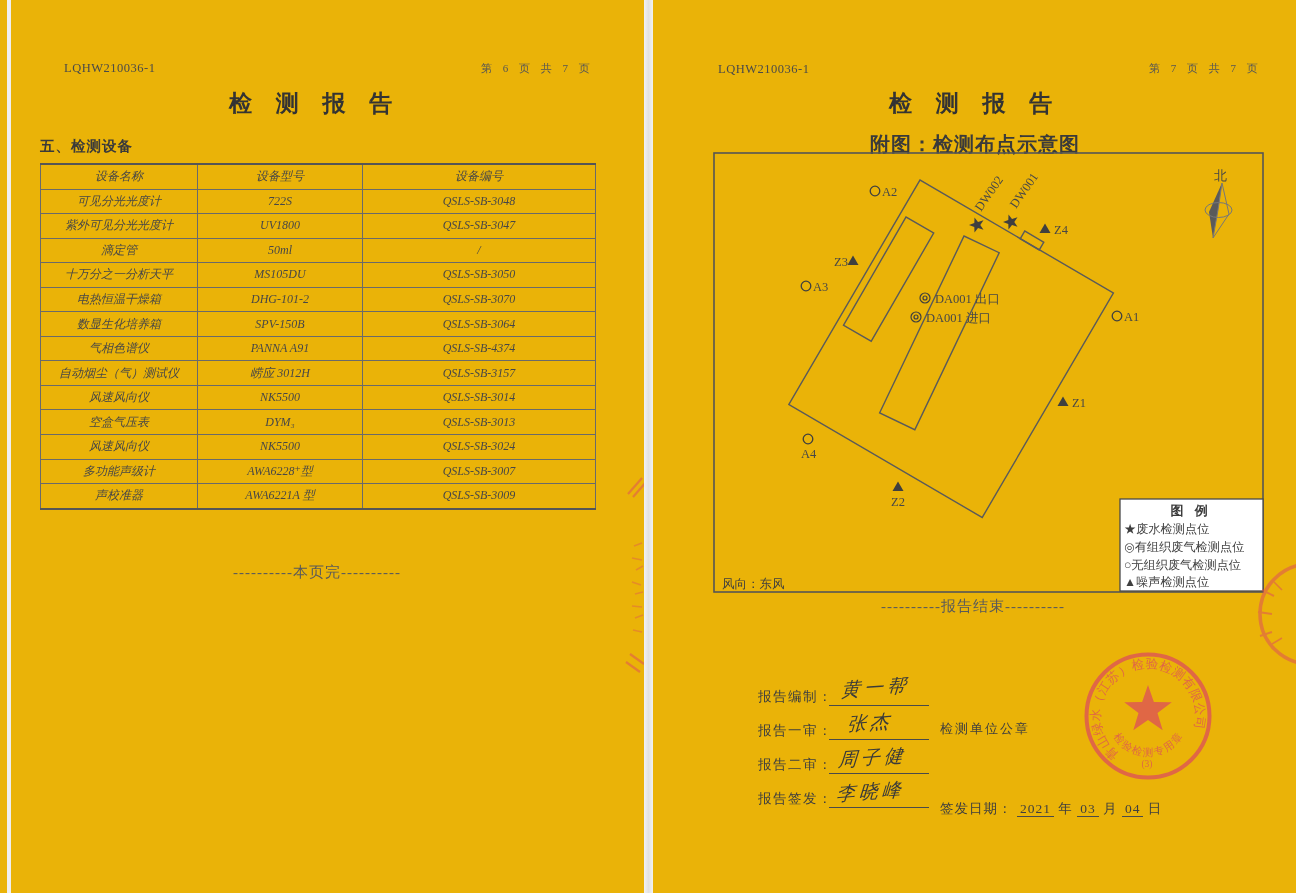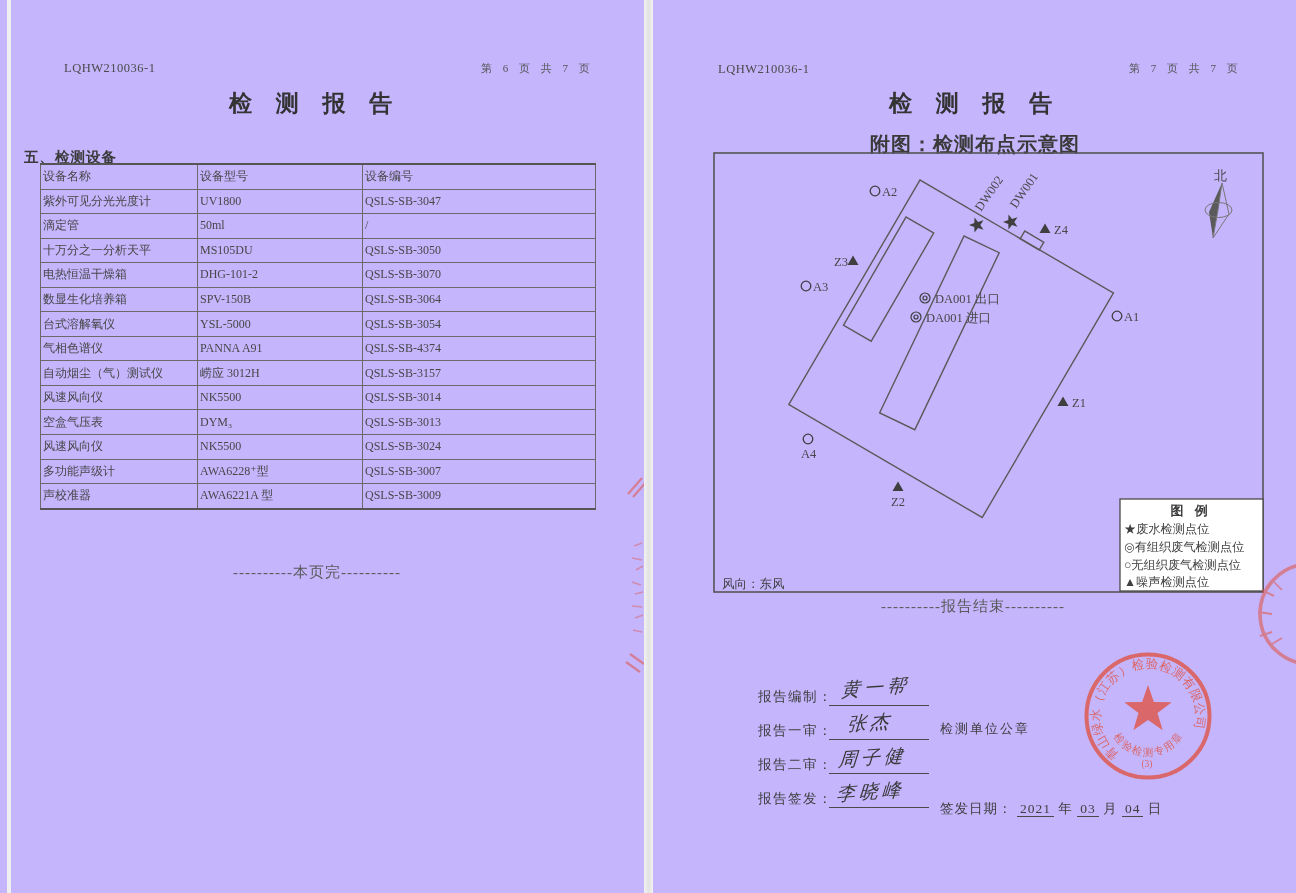--- a/index.html
+++ b/index.html
@@ -2,72 +2,77 @@
 <html><head>
 <meta charset="utf-8">
 <style>
   html,body{margin:0;padding:0;}
   body{
     width:1296px;height:893px;position:relative;background:#fdfdfd;
     font-family:"Liberation Serif","DejaVu Serif",serif;color:#3e3e3e;
     overflow:hidden;
   }
   .abs{position:absolute;}
-  .page{position:absolute;top:0;height:893px;background:#c4b5fd;}
+  .page{position:absolute;top:0;height:893px;background:#eab308;}
   #page-left{left:0;width:645px;}
   #page-right{left:653px;width:643px;}
   .page-gap{position:absolute;left:644px;top:0;width:9px;height:893px;
     background:linear-gradient(90deg,#f2f2f2,#e2e2e2,#f2f2f2);}
   .edge-band{position:absolute;left:7px;top:0;width:4px;height:893px;background:#efefef;}
   .report-no{font-size:12.5px;color:#4a4a4a;letter-spacing:.5px;}
   .page-ind{font-size:11px;color:#555;letter-spacing:4px;}
   .doc-title{font-size:23px;font-weight:bold;color:#333;letter-spacing:9px;text-align:center;}
   .fig-title{font-size:20px;font-weight:bold;color:#3a3a3a;text-align:center;letter-spacing:1px;}
   .section-title{font-size:14.5px;font-weight:bold;color:#3a3a3a;letter-spacing:1px;}
   table.equip{border-collapse:collapse;table-layout:fixed;width:555px;
     font-size:12px;color:#474747;}
   table.equip th,table.equip td{
-    border:1px solid #6a6a6a;text-align:left;vertical-align:middle;
-    height:23.55px;padding:0 2px;font-weight:normal;overflow:hidden;white-space:nowrap;}
+    border:1px solid #6a6a6a;text-align:center;vertical-align:middle;
+    height:23.55px;padding:0 2px;font-weight:normal;overflow:hidden;white-space:nowrap;font-style:italic;}
   table.equip{border-top:2px solid #555;border-bottom:2px solid #555;}
   .end-note{font-size:15px;color:#5a5a5a;text-align:center;letter-spacing:1px;}
   .sig-label{font-size:13.5px;color:#3f3f3f;letter-spacing:1.5px;}
   .sig-line{border-bottom:1.3px solid #4a4a4a;}
   .sig-name{font-size:19px;color:#3a3a3a;font-style:italic;
     transform:rotate(-4deg) skewX(-8deg);letter-spacing:4px;white-space:nowrap;}
   .seal-caption{font-size:13px;color:#3f3f3f;letter-spacing:2px;}
   .date-row{font-size:13.5px;color:#3f3f3f;letter-spacing:1px;white-space:nowrap;}
   .du{border-bottom:1.2px solid #4a4a4a;padding:0 3px;}
   svg text{font-family:"Liberation Serif","DejaVu Serif",serif;}
 </style>
 </head>
 <body>
 
 <div class="page" id="page-left">
   <div class="edge-band"></div>
   <div class="abs report-no" style="left:64px;top:61px;">LQHW210036-1</div>
   <div class="abs page-ind" style="left:481px;top:61px;">第 6 页 共 7 页</div>
   <div class="abs doc-title" style="left:110px;top:88px;width:410px;">检 测 报 告</div>
-  <div class="abs section-title" style="left:24px;top:137px;margin-top:11px;">五、检测设备</div>
+  <div class="abs section-title" style="left:40px;top:137px;">五、检测设备</div>
 
   <table class="equip abs" style="left:40px;top:163px;">
     <colgroup>
         <col style="width:157px">
         <col style="width:165px">
         <col style="width:233px">
       </colgroup>
     <thead>
       <tr>
         <th>设备名称</th>
         <th>设备型号</th>
         <th>设备编号</th>
       </tr>
     </thead>
     <tbody>
         <tr>
+          <td>可见分光光度计</td>
+          <td>722S</td>
+          <td>QSLS-SB-3048</td>
+        </tr>
+        <tr>
           <td>紫外可见分光光度计</td>
           <td>UV1800</td>
           <td>QSLS-SB-3047</td>
         </tr>
         <tr>
           <td>滴定管</td>
           <td>50ml</td>
           <td>/</td>
         </tr>
         <tr>
@@ -77,25 +82,20 @@
         </tr>
         <tr>
           <td>电热恒温干燥箱</td>
           <td>DHG-101-2</td>
           <td>QSLS-SB-3070</td>
         </tr>
         <tr>
           <td>数显生化培养箱</td>
           <td>SPV-150B</td>
           <td>QSLS-SB-3064</td>
-        </tr>
-        <tr>
-          <td>台式溶解氧仪</td>
-          <td>YSL-5000</td>
-          <td>QSLS-SB-3054</td>
         </tr>
         <tr>
           <td>气相色谱仪</td>
           <td>PANNA A91</td>
           <td>QSLS-SB-4374</td>
         </tr>
         <tr>
           <td>自动烟尘（气）测试仪</td>
           <td>崂应 3012H</td>
           <td>QSLS-SB-3157</td>
@@ -138,21 +138,21 @@
     <g stroke="#df5a50" stroke-width="1.5" opacity="0.45" fill="none">
       <path d="M14,80 l8,-3 M12,92 l10,2 M16,104 l7,-4 M12,116 l9,3 M15,128 l8,-2 M12,140 l10,1 M15,152 l8,-3 M13,164 l9,2"></path>
     </g>
   </svg>
 </div>
 
 <div class="page-gap"></div>
 
 <div class="page" id="page-right">
   <div class="abs report-no" style="left:65px;top:62px;">LQHW210036-1</div>
-  <div class="abs page-ind" style="left:476px;top:61px;">第 7 页 共 7 页</div>
+  <div class="abs page-ind" style="left:496px;top:61px;">第 7 页 共 7 页</div>
   <div class="abs doc-title" style="left:117px;top:88px;width:410px;">检 测 报 告</div>
   <div class="abs fig-title" style="left:117px;top:131px;width:410px;">附图：检测布点示意图</div>
 
   <svg class="abs" style="left:60px;top:152px;" width="551" height="441" viewBox="0 0 551 441">
     <rect x="1" y="1" width="549" height="439" fill="none" stroke="#555" stroke-width="1.6"></rect>
 
     <g fill="none" stroke="#5a5a5a" stroke-width="1.4">
       <rect x="207" y="28" width="224" height="260" transform="rotate(30.3 207 28)"></rect>
       <rect x="193" y="65" width="32" height="125" transform="rotate(30 193 65)"></rect>
       <rect x="251" y="84" width="39" height="196" transform="rotate(25.5 251 84)"></rect>

